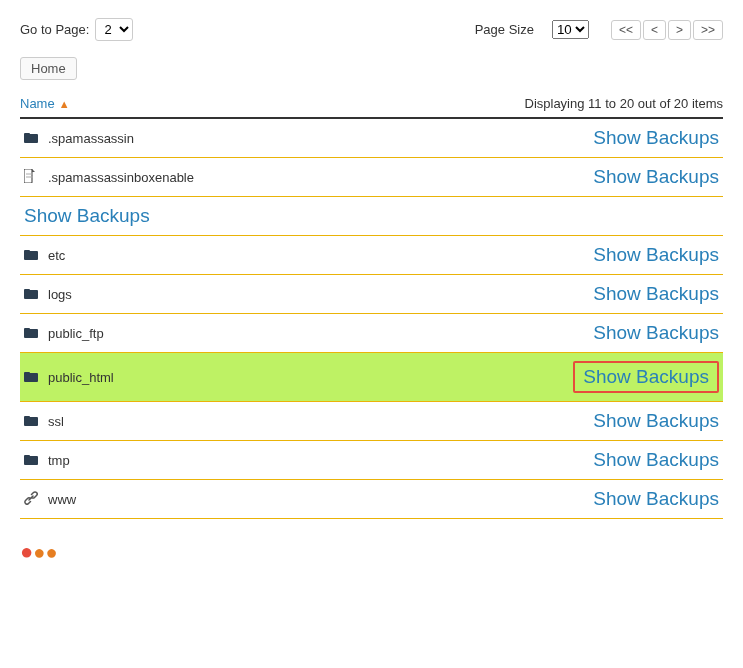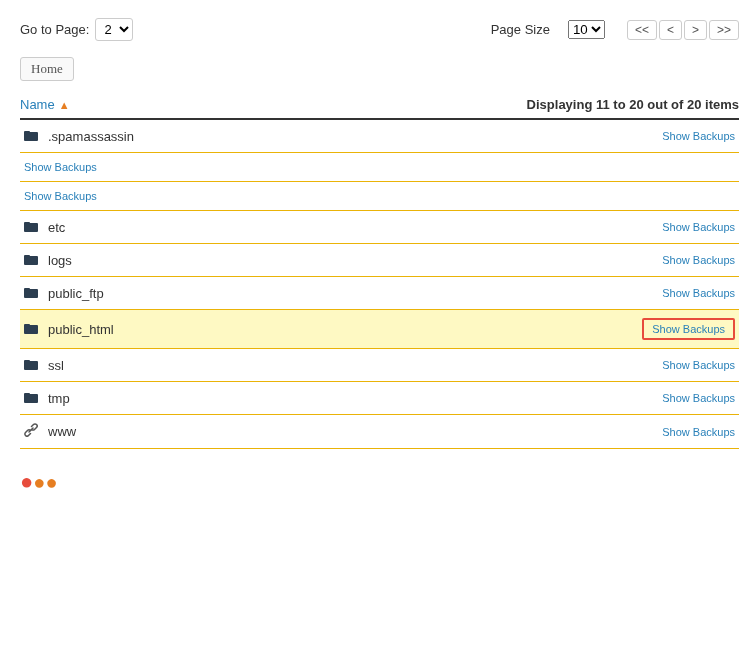--- a/index.html
+++ b/index.html
@@ -3,21 +3,21 @@
   <meta charset="utf-8">
   <style>
     * { box-sizing: border-box; margin: 0; padding: 0; }
     body {
       font-family: Arial, sans-serif;
       font-size: 13px;
       background: #fff;
       color: #333;
     }
     .container {
-      padding: 10px 4px 20px 20px;
+      padding: 10px 20px 20px 20px;
       max-width: 743px;
     }
     .top-bar {
       display: flex;
       justify-content: space-between;
       align-items: center;
       padding: 8px 0;
       border-bottom: none;
     }
     .go-to-page {
@@ -52,21 +52,20 @@
       margin: 8px 0 10px 0;
     }
     .breadcrumb-home {
       display: inline-block;
       border: 1px solid #ccc;
       border-radius: 3px;
       padding: 3px 10px;
       font-size: 13px;
       color: #555;
       background: #f9f9f9;
-      font-family: Liberation Serif, serif;
     }
     .table-header {
       display: flex;
       justify-content: space-between;
       align-items: center;
       padding: 6px 0 6px 0;
       border-bottom: 2px solid #333;
     }
     .col-name-header {
       font-weight: normal;
@@ -74,53 +73,53 @@
       font-size: 13px;
       display: flex;
       align-items: center;
       gap: 4px;
     }
     .sort-arrow {
       color: #e67e22;
       font-size: 11px;
     }
     .display-info {
-      font-weight: bold;
+      font-weight: normal;
       font-size: 13px;
       color: #333;
     }
     .file-row {
       display: flex;
       align-items: center;
       justify-content: space-between;
       padding: 8px 4px;
       border-bottom: 1px solid #eab308;
     }
     .file-row.highlighted {
-      background: #fef9c3;
+      background: #bef264;
     }
     .file-left {
       display: flex;
       align-items: center;
       gap: 8px;
     }
     .file-icon {
       font-size: 14px;
       color: #2c3e50;
       width: 16px;
       display: inline-block;
     }
     .file-name {
       font-size: 13px;
       color: #333;
     }
     .show-backups-link {
       color: #2980b9;
       text-decoration: none;
-      font-size: 11px;
+      font-size: 19px;
       cursor: pointer;
     }
     .show-backups-highlighted {
       border: 2px solid #e74c3c;
       padding: 3px 8px;
       border-radius: 2px;
     }
     .bottom-logo {
       margin-top: 20px;
       font-size: 22px;
@@ -177,20 +176,29 @@
       <div class="file-left">
         <span class="file-icon"><svg width="14" height="12" viewBox="0 0 14 12" fill="none" xmlns="http://www.w3.org/2000/svg">
               <rect x="0" y="3" width="14" height="9" rx="1" fill="#2c3e50"></rect>
               <rect x="0" y="2" width="6" height="3" rx="1" fill="#2c3e50"></rect>
             </svg></span>
         <span class="file-name">.spamassassin</span>
       </div>
       <a class="show-backups-link">Show Backups</a>
     </div>
       <div class="file-row">
+      <div class="file-left">
+        <span class="file-icon"><svg width="11" height="14" viewBox="0 0 11 14" fill="none" xmlns="http://www.w3.org/2000/svg">
+              <rect x="0" y="0" width="8" height="14" rx="1" fill="none" stroke="#555" stroke-width="1.2"></rect>
+              <path d="M8 0 L11 3 L8 3 Z" fill="#555"></path>
+              <line x1="2" y1="5" x2="9" y2="5" stroke="#aaa" stroke-width="1"></line>
+              <line x1="2" y1="8" x2="9" y2="8" stroke="#aaa" stroke-width="1"></line>
+            </svg></span>
+        <span class="file-name">.spamassassinboxenable</span>
+      </div>
       <a class="show-backups-link">Show Backups</a>
     </div>
       <div class="file-row">
       <a class="show-backups-link">Show Backups</a>
     </div>
       <div class="file-row">
       <div class="file-left">
         <span class="file-icon"><svg width="14" height="12" viewBox="0 0 14 12" fill="none" xmlns="http://www.w3.org/2000/svg">
               <rect x="0" y="3" width="14" height="9" rx="1" fill="#2c3e50"></rect>
               <rect x="0" y="2" width="6" height="3" rx="1" fill="#2c3e50"></rect>

